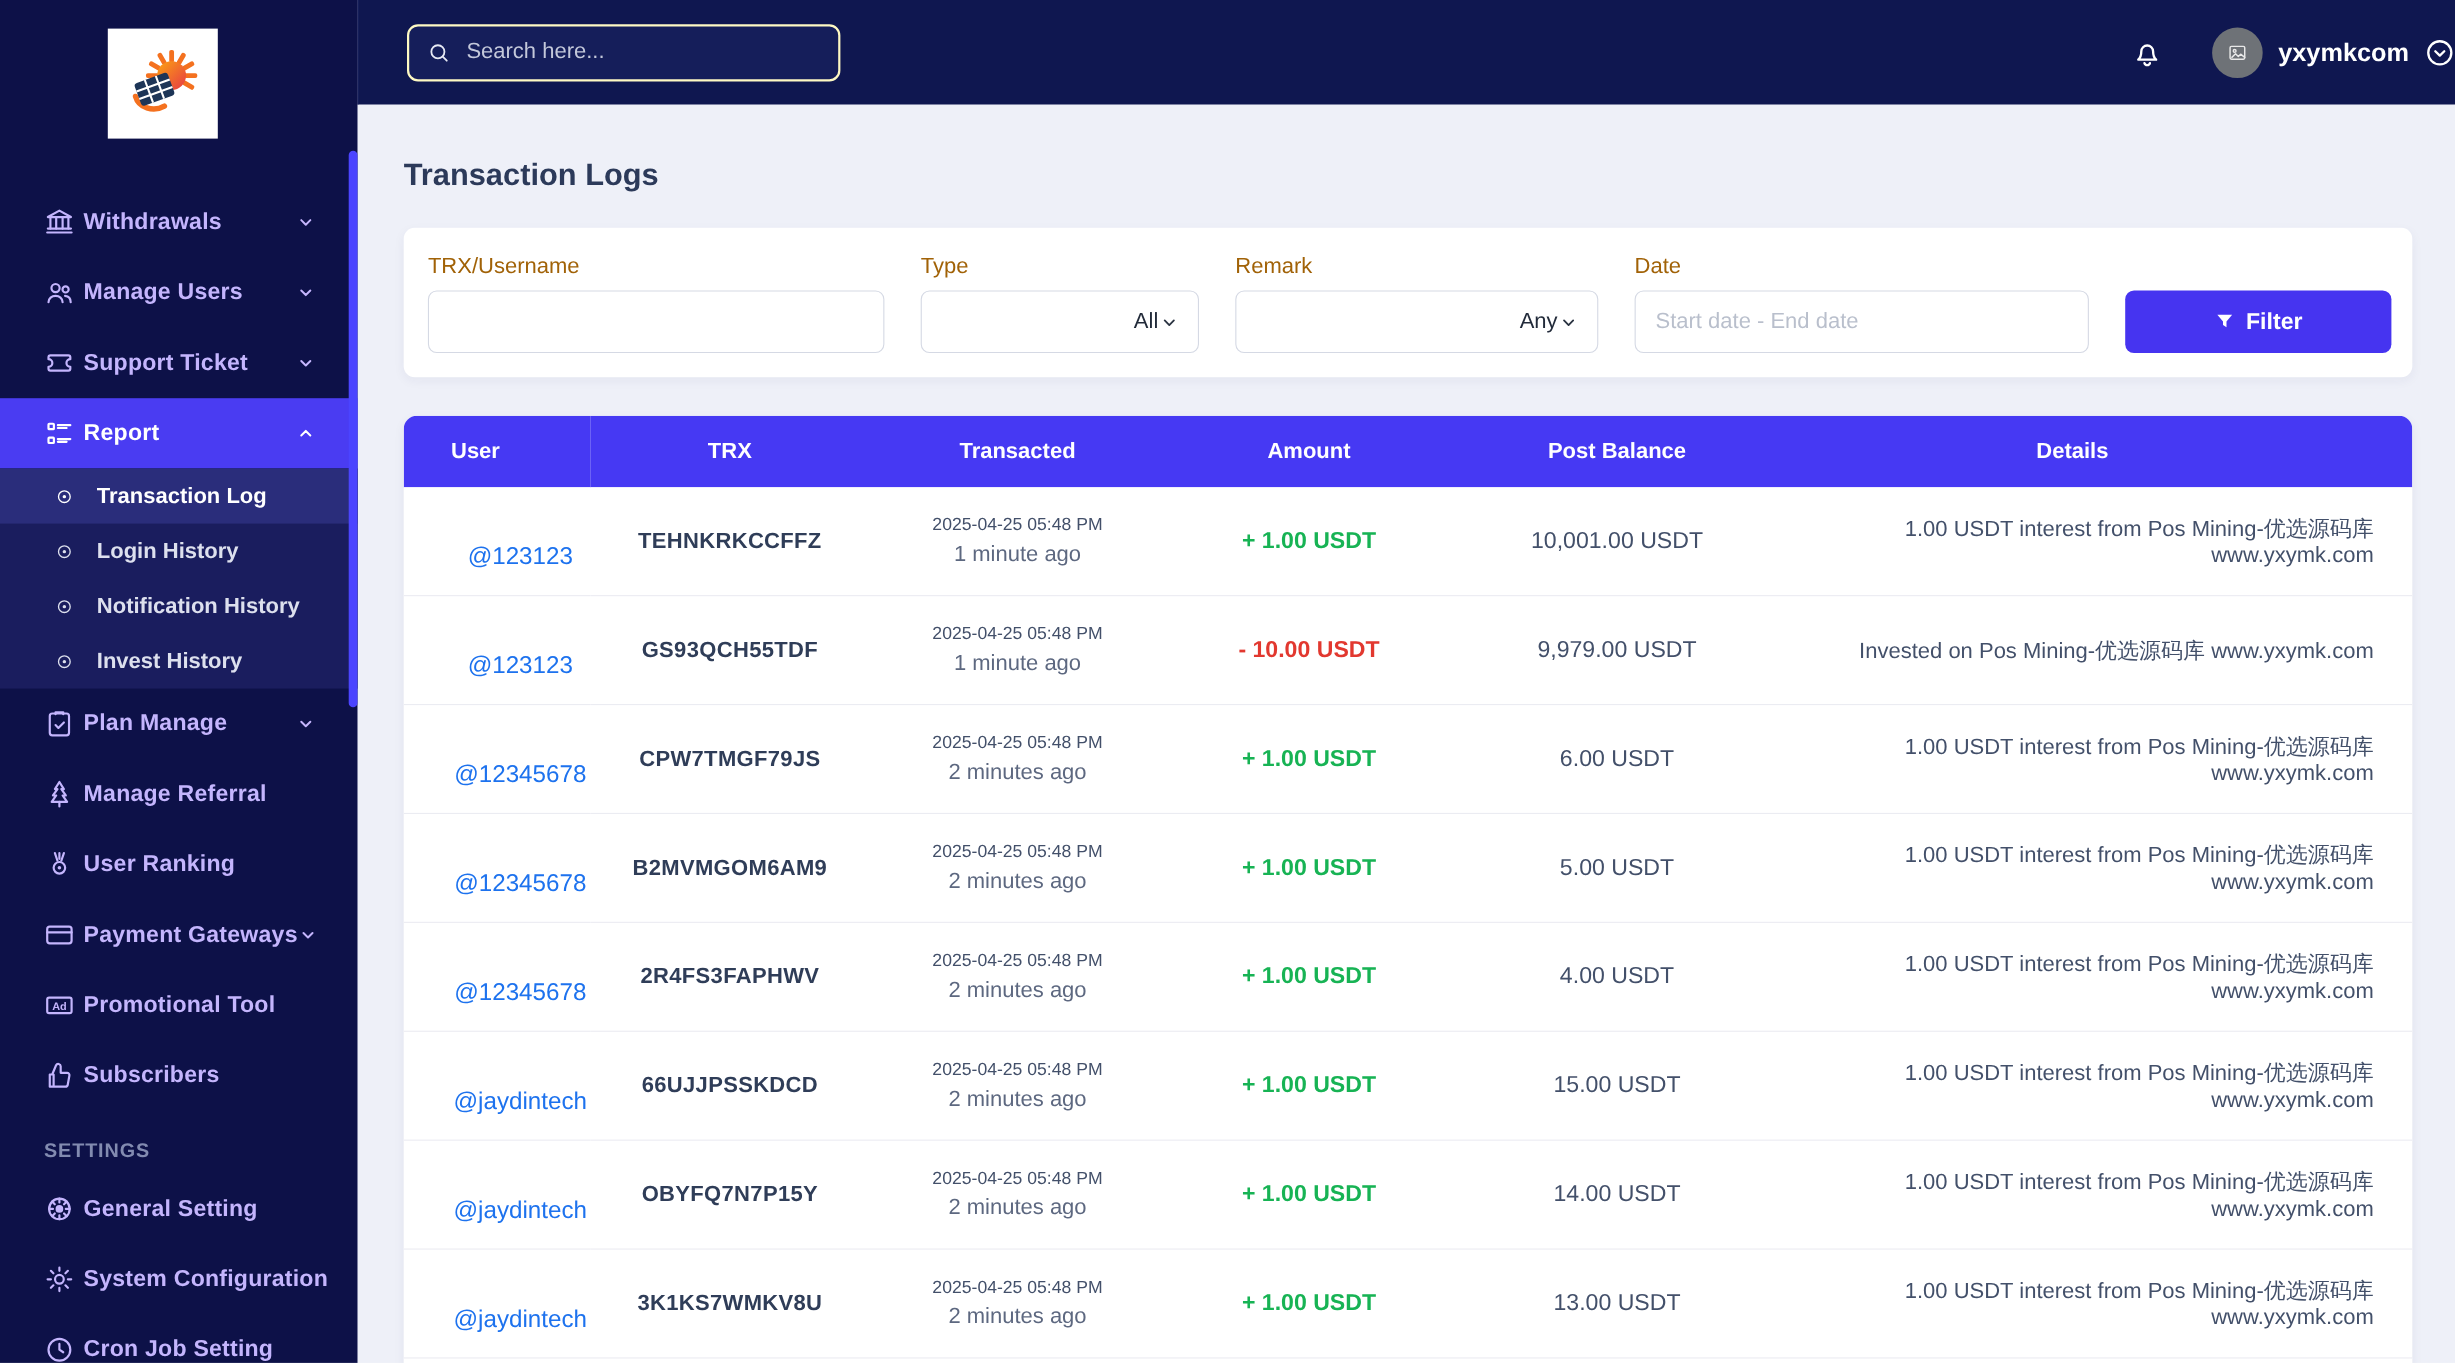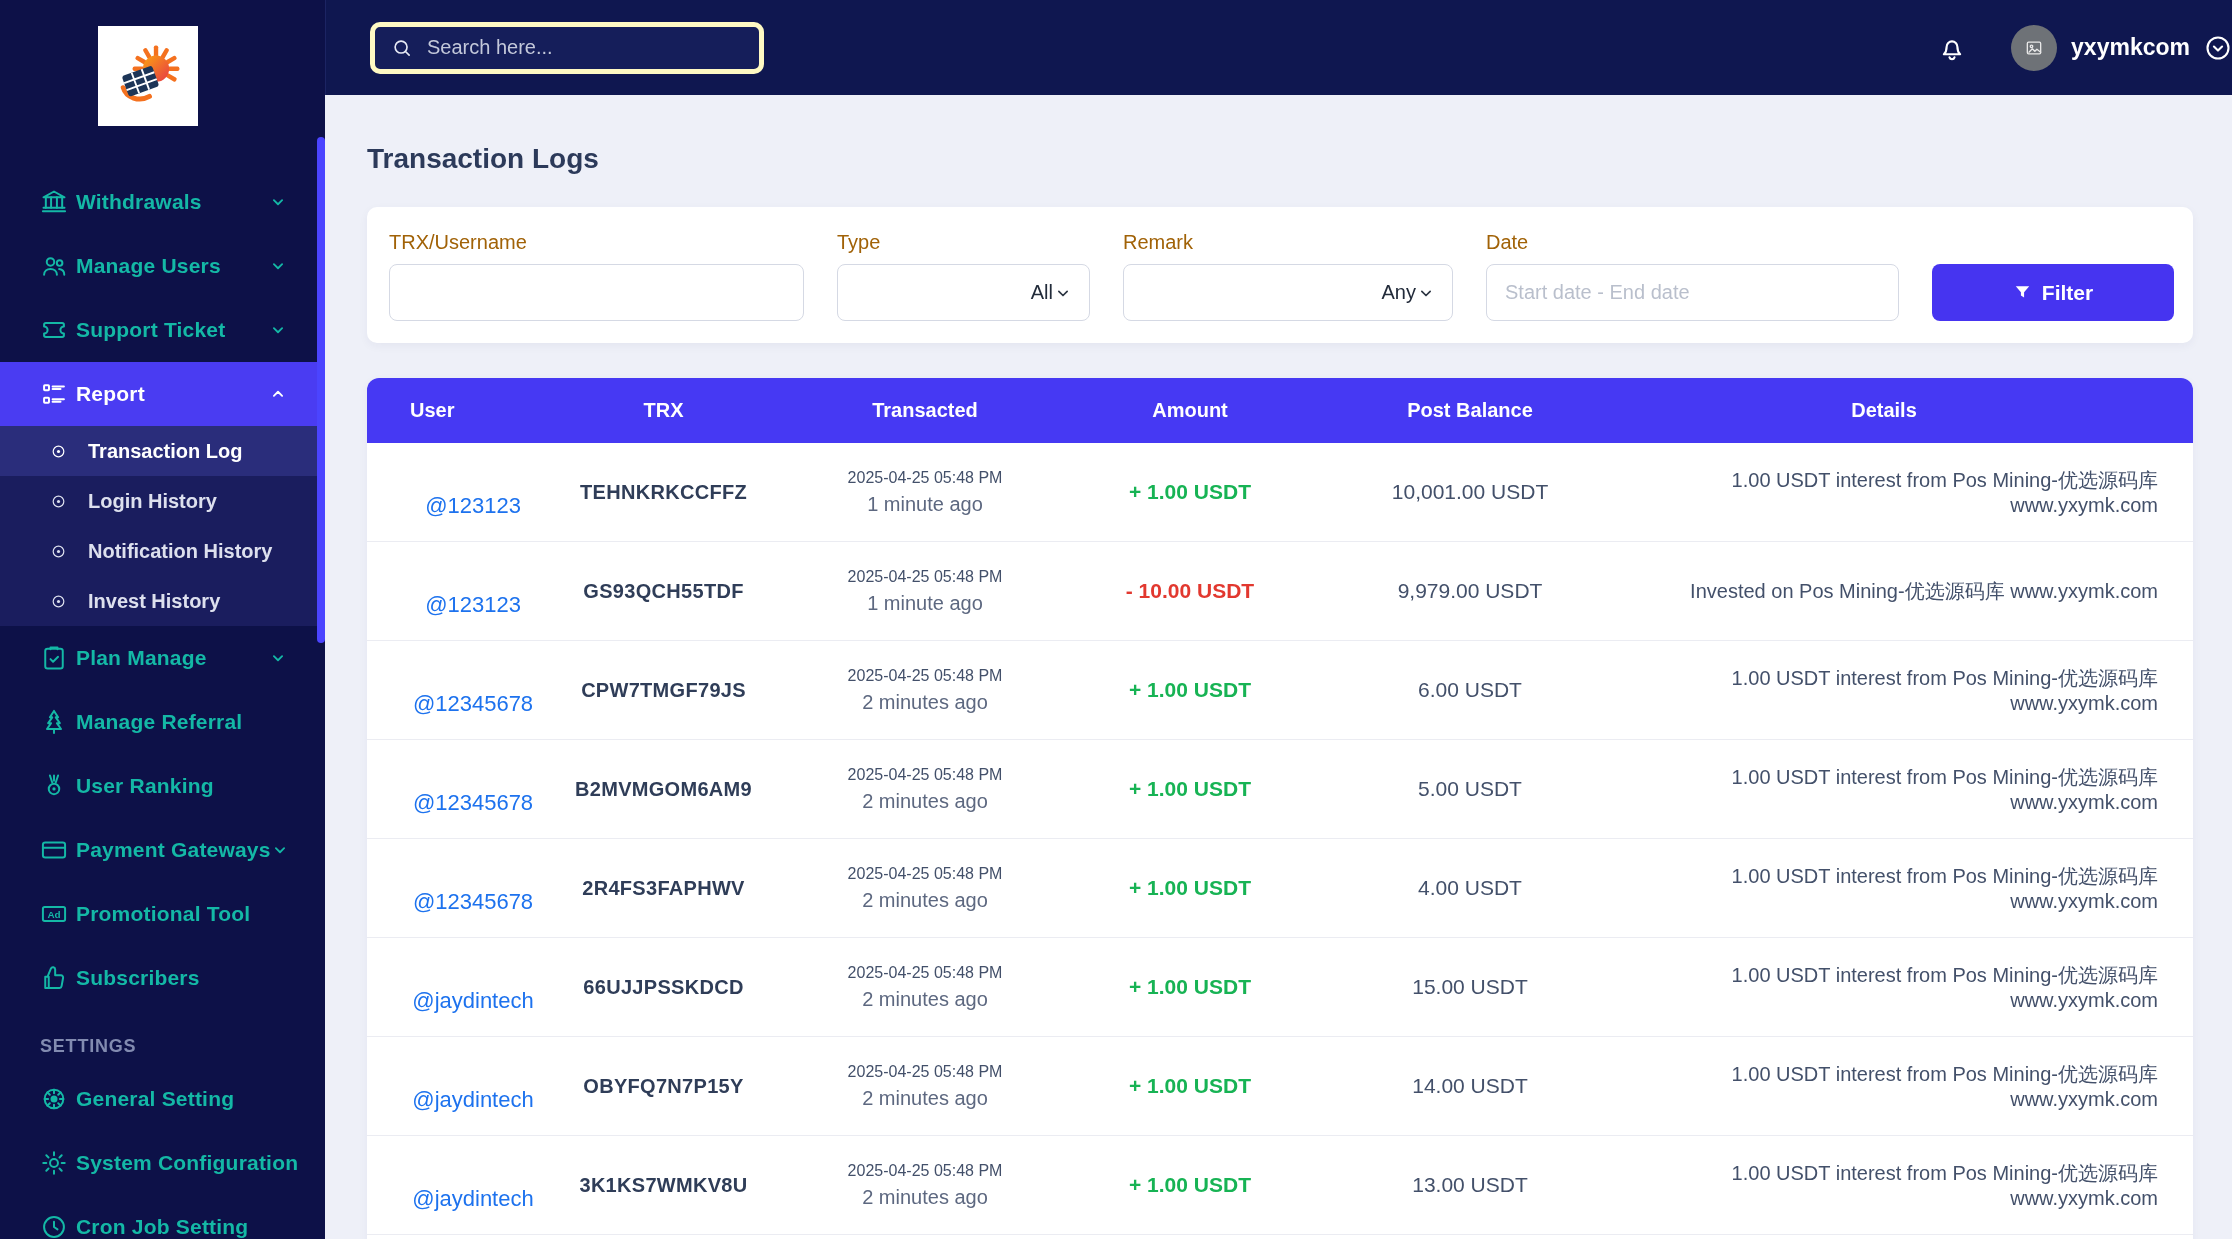--- a/index.html
+++ b/index.html
@@ -5,40 +5,40 @@
   html,body{margin:0;padding:0}
   body{width:2232px;height:1239px;overflow:hidden;position:relative;
        font-family:"Liberation Sans",sans-serif;background:#eef0f8;}
 
   
   .sidebar{position:absolute;left:0;top:0;width:325px;height:1239px;background:#0d1148;z-index:3}
   .logo-box{width:100px;height:100px;background:#fff;margin:26px 0 0 98px;
             display:flex;align-items:center;justify-content:center}
   .side-nav{margin-top:44px}
   .side-item{height:64px;display:flex;align-items:center;padding:0 30px 0 40px;
-             color:#14b8a6;cursor:pointer}
+             color:#c4b5fd;cursor:pointer}
   .side-item .icon{width:28px;height:28px;flex:0 0 28px;margin-right:8px;display:inline-flex}
   .side-label{font-size:21px;font-weight:600;letter-spacing:.2px;white-space:nowrap}
   .side-item .chev{margin-left:auto;width:18px;height:18px;flex:0 0 18px}
   .side-item.active{background:#4a3cf2;color:#fff}
   .side-sub{background:#1a1d5e}
   .side-subitem{height:50px;display:flex;align-items:center;padding-left:50px;
                 color:#dde0ee;cursor:pointer}
   .side-subitem .icon{width:17px;height:17px;flex:0 0 17px;margin-right:21px;display:inline-flex}
   .side-subitem .side-sublabel{font-size:20px;font-weight:600;white-space:nowrap}
   .side-subitem.active{background:#2a2d7b;color:#fff}
   .side-section{margin:26px 0 10px 40px;color:#828bb0;font-size:18px;font-weight:700;letter-spacing:.8px}
   .side-scrollthumb{position:absolute;top:137px;right:0;width:8px;height:506px;
                     background:#4b44ff;border-radius:4px;cursor:pointer}
   .icon svg{width:100%;height:100%;display:block}
 
   
   .topbar{position:absolute;left:325px;top:0;width:1907px;height:95px;background:#0f1750;
           display:flex;align-items:center;border-left:1px solid #1c2463;box-sizing:border-box;z-index:2}
-  .searchbox{margin-left:44px;width:394px;height:52px;background:#151e5a;border:5px solid #fef9c3;
+  .searchbox{margin-left:44px;width:394px;height:52px;background:#151e5a;border:2px solid #fef9c3;
              border-radius:10px;display:flex;align-items:center;padding:0 16px;box-sizing:border-box}
   .searchbox .icon{width:22px;height:22px;margin-right:12px;color:#e6e9f4;flex:0 0 22px}
   .searchbox input{background:transparent;border:0;outline:0;color:#d7dbe8;font-size:20px;width:100%;
                    font-family:inherit}
   .searchbox input::placeholder{color:#c3c8da}
   .top-right{margin-left:auto;display:flex;align-items:center;}
   .bell{width:30px;height:30px;color:#fff;margin-right:44px;cursor:pointer}
   .avatar{width:46px;height:46px;border-radius:50%;background:#6e7277;display:flex;align-items:center;
           justify-content:center;color:#e8e8e8;cursor:pointer}
   .avatar .icon{width:20px;height:20px}

